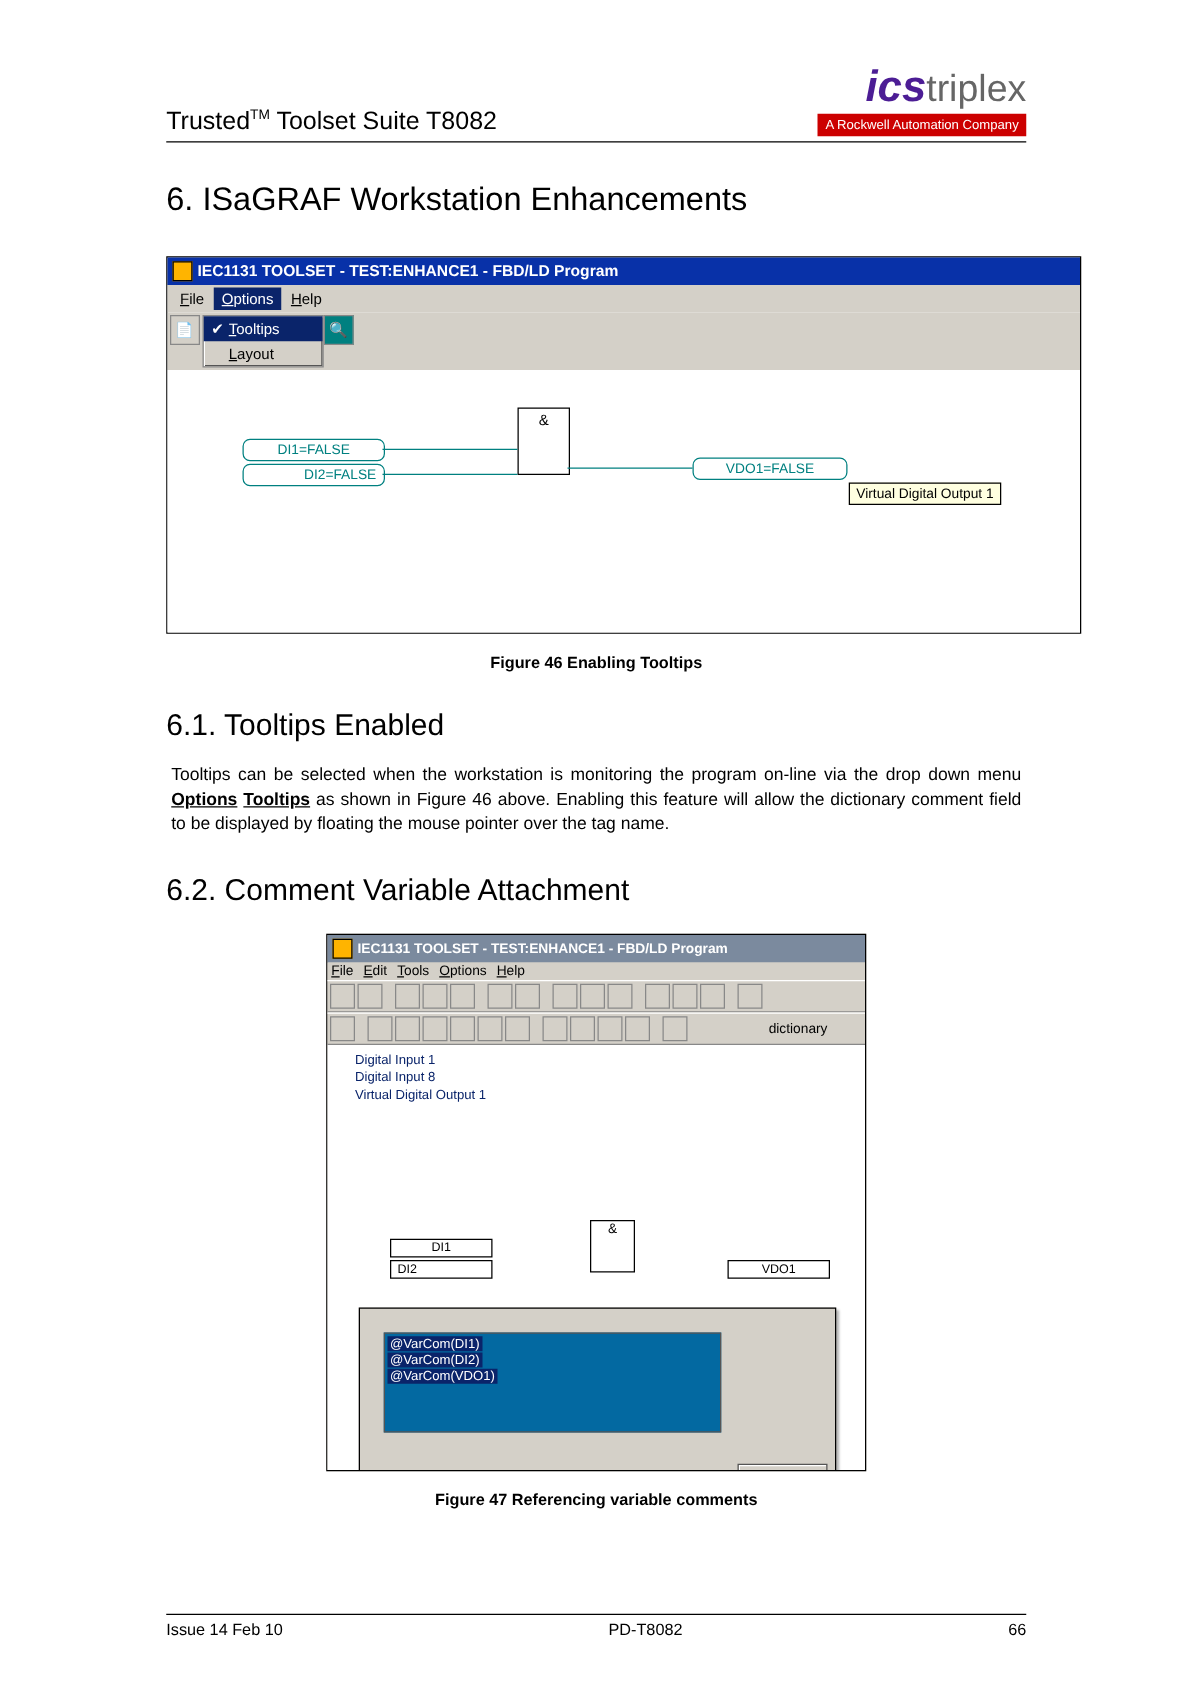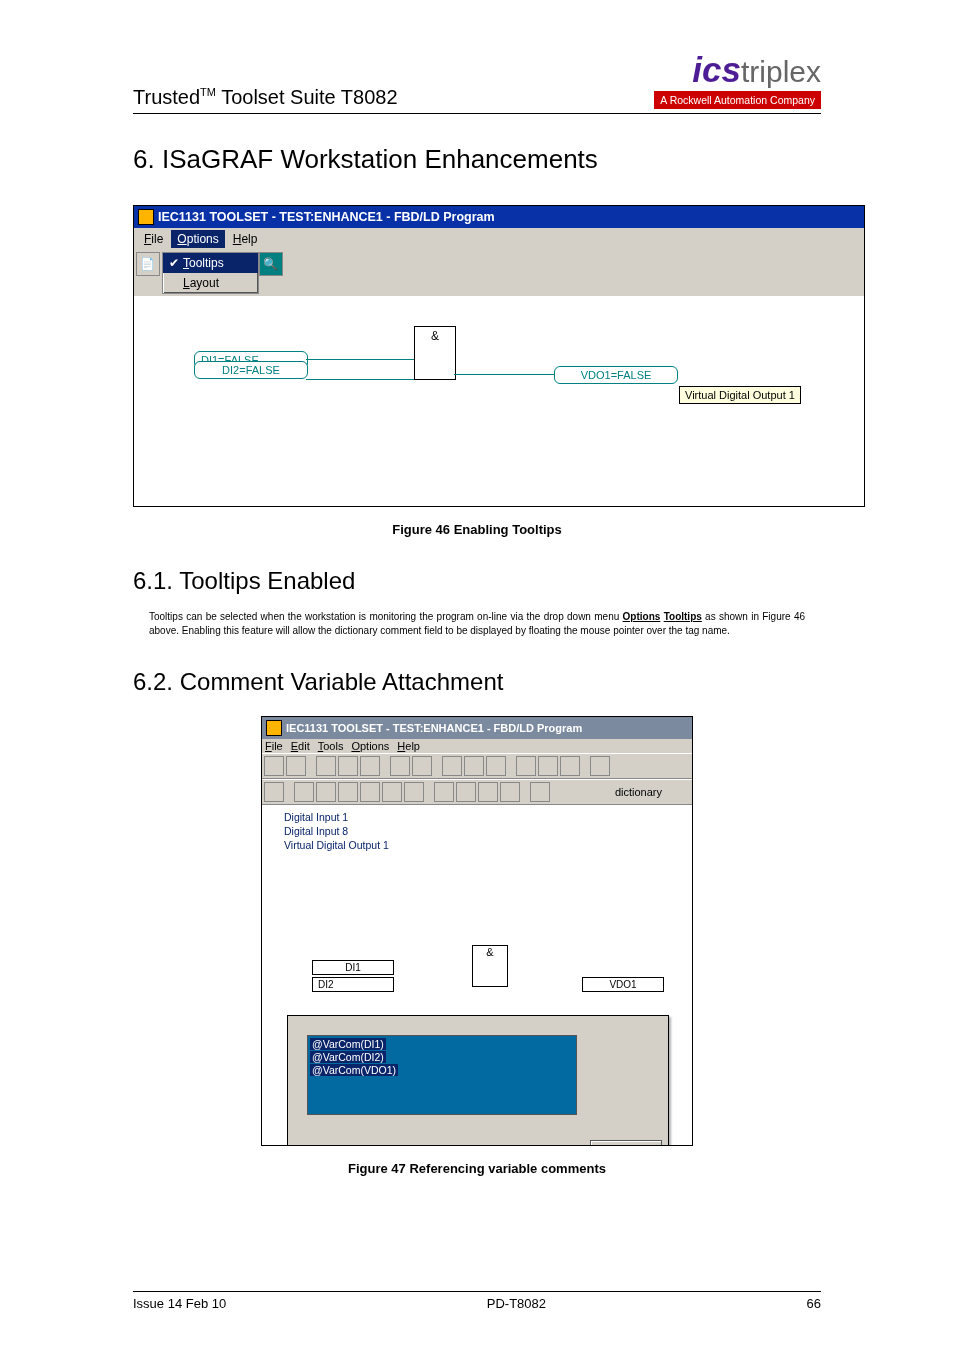--- a/index.html
+++ b/index.html
@@ -8,21 +8,21 @@
   .hdr-left{font-size:20px}
   .tm{font-size:11px;vertical-align:super}
   .logo{text-align:right}
   .logo-top{font-weight:400}
   .logo-ics{color:#4c1d95;font-size:35px;font-weight:bold;font-style:italic}
   .logo-trip{color:#666;font-size:30px;font-weight:300}
   .logo-sub{background:#c00;color:#fff;font-size:10.5px;padding:3px 6px;font-weight:bold;display:inline-block}
   .logo-sub span{font-weight:normal}
   h1{font-size:26px;font-weight:normal;margin:30px 0 30px}
   h2{font-size:24px;font-weight:normal;margin:30px 0 15px}
-  p{font-size:10px;line-height:1.4;text-align:justify;margin:10px 16px}
+  p{font-size:14px;line-height:1.4;text-align:justify;margin:10px 4px}
   b{font-weight:bold}
   .fig-cap{font-size:13px;font-weight:bold;text-align:center;margin:15px 0 25px}
   
   .ss{border:1px solid #000;display:block;margin:0 auto}
   .ss1{width:730px;background:#fff}
   .titlebar{background:linear-gradient(#0831a8,#0831a8);color:#fff;font-size:12.5px;font-weight:bold;padding:3px 4px;display:flex;align-items:center;gap:4px}
   .ticon{width:14px;height:14px;background:#ffb400;display:inline-block;border:1px solid #000}
   .menubar{background:#d4d0c8;font-size:12px;padding:2px 4px;display:flex;gap:2px}
   .menubar span{padding:2px 6px}
   .menubar .sel{background:#0a246a;color:#fff}
@@ -92,22 +92,22 @@
     </div>
     <div class="toolbar1">
       <div class="tbtn">📄</div>
       <div class="dropdown">
         <div class="dd-item sel"><span class="chk">✔</span><u>T</u>ooltips</div>
         <div class="dd-item" style="padding-left:20px"><u>L</u>ayout</div>
       </div>
       <div class="tbtn" style="background:#008080;color:#fff">🔍</div>
     </div>
     <div class="canvas1">
-      <div class="block" style="left:60px;top:55px;width:100px;">DI1=FALSE</div>
-      <div class="block" style="left:60px;top:65px;width:100px;text-align:center">DI2=FALSE</div>
+      <div class="block" style="left:60px;top:55px;width:100px;text-align:center">DI1=FALSE</div>
+      <div class="block" style="left:60px;top:75px;width:100px;text-align:right">DI2=FALSE</div>
       <div class="gate" style="left:280px;top:30px">&amp;</div>
       <div class="block" style="left:420px;top:70px;width:110px;text-align:center">VDO1=FALSE</div>
       <div class="tip" style="left:545px;top:90px">Virtual Digital Output 1</div>
       <div class="wire" style="left:172px;top:63px;width:108px"></div>
       <div class="wire" style="left:172px;top:83px;width:108px"></div>
       <div class="wire" style="left:320px;top:78px;width:100px"></div>
     </div>
   </div>
 
   <div class="fig-cap">Figure 46 Enabling Tooltips</div>

